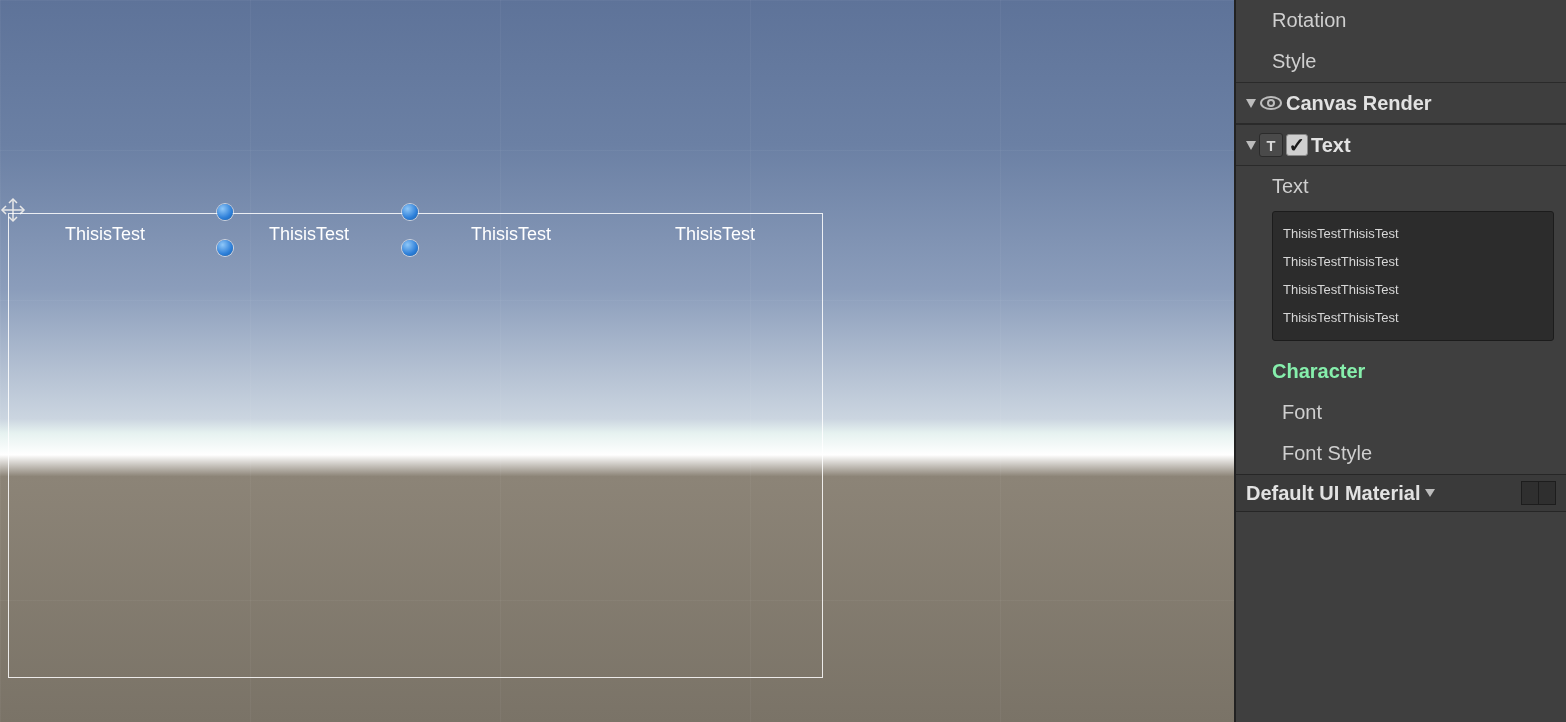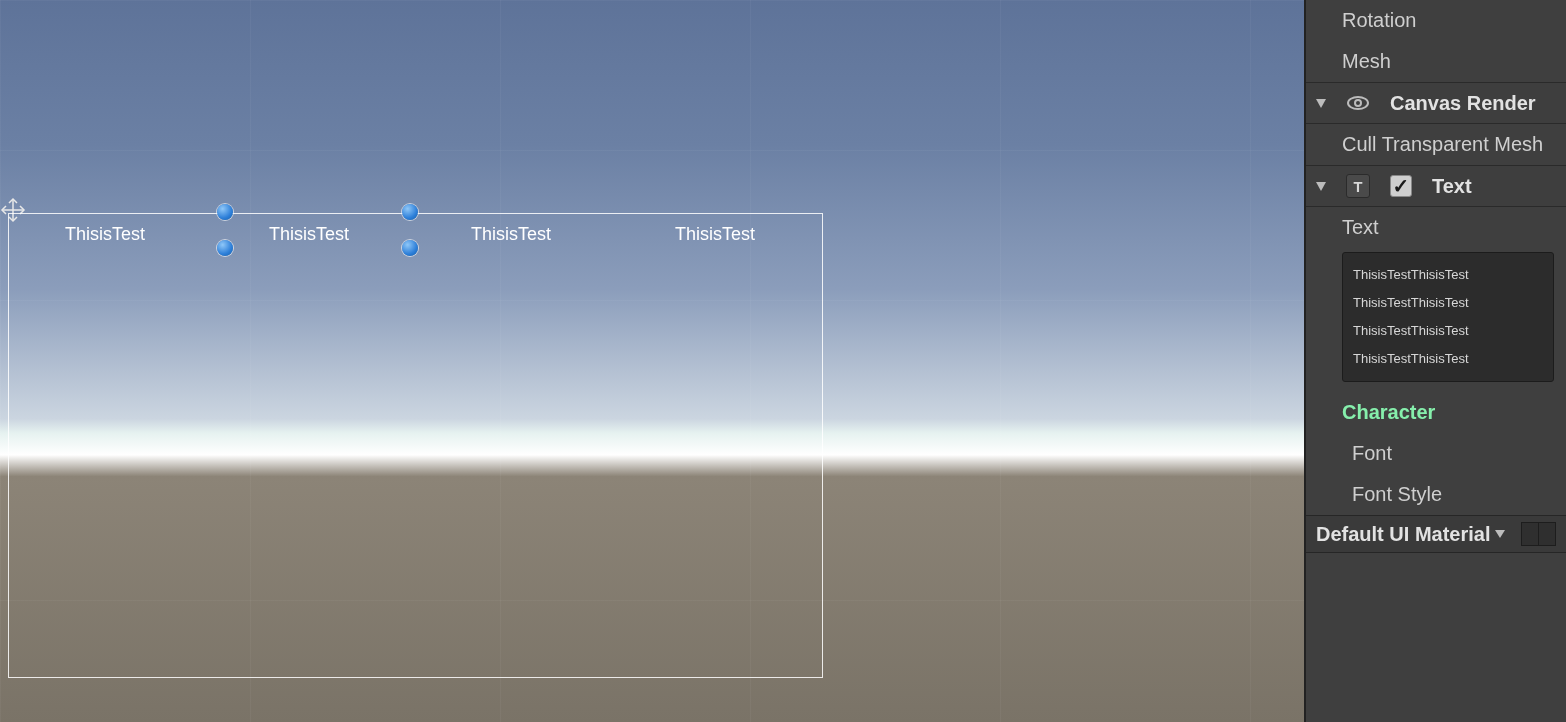--- a/index.html
+++ b/index.html
@@ -75,39 +75,39 @@
   .move-gizmo {
     position: absolute;
     left: -2px; top: 195px;
     width: 30px; height: 30px;
     pointer-events: none;
   }
   .move-gizmo svg { width: 100%; height: 100%; }
 
   
   .inspector {
-    width: 262px;
+    width: 332px;
     background: #3f3f3f;
     color: #cfcfcf;
     font-size: 20px;
     border-left: 2px solid #222;
     display: flex;
     flex-direction: column;
     overflow: hidden;
   }
   .row {
     padding: 9px 0 9px 36px;
     white-space: nowrap;
   }
   .row.indent { padding-left: 46px; }
 
   .sect-header {
     display: flex;
     align-items: center;
-    gap: 20px;
+    gap: 3px;
     padding: 8px 10px;
     border-top: 1px solid #2a2a2a;
     border-bottom: 1px solid #2a2a2a;
     background: #3e3e3e;
     color: #e2e2e2;
     font-weight: 600;
     white-space: nowrap;
   }
   .foldout {
     width: 0; height: 0;
@@ -205,33 +205,32 @@
         <div class="handle h-tr"></div>
         <div class="handle h-bl"></div>
         <div class="handle h-br"></div>
       </div>
     </div>
   </div>
 
   <div class="inspector">
 
     <div class="row">Rotation</div>
-    <div class="row">Mesh</div>
+    <div class="row">Style</div>
 
     <div class="sect-header">
       <span class="foldout"></span>
       <span class="eye-icon">
         <svg viewBox="0 0 24 24">
             <ellipse cx="12" cy="12" rx="10" ry="6" fill="none" stroke="#bcbcbc" stroke-width="2"></ellipse>
             <circle cx="12" cy="12" r="3" fill="none" stroke="#bcbcbc" stroke-width="2"></circle>
           </svg>
       </span>
       <span>Canvas Render</span>
     </div>
-    <div class="row">Cull Transparent Mesh</div>
 
     <div class="sect-header">
       <span class="foldout"></span>
       <span class="t-icon">
         <svg viewBox="0 0 24 24">
             <text x="12" y="18" text-anchor="middle" font-size="16" font-weight="700" fill="#d8d8d8" font-family="Arial">T</text>
           </svg>
       </span>
       <span class="checkbox">✓</span>
       <span>Text</span>

